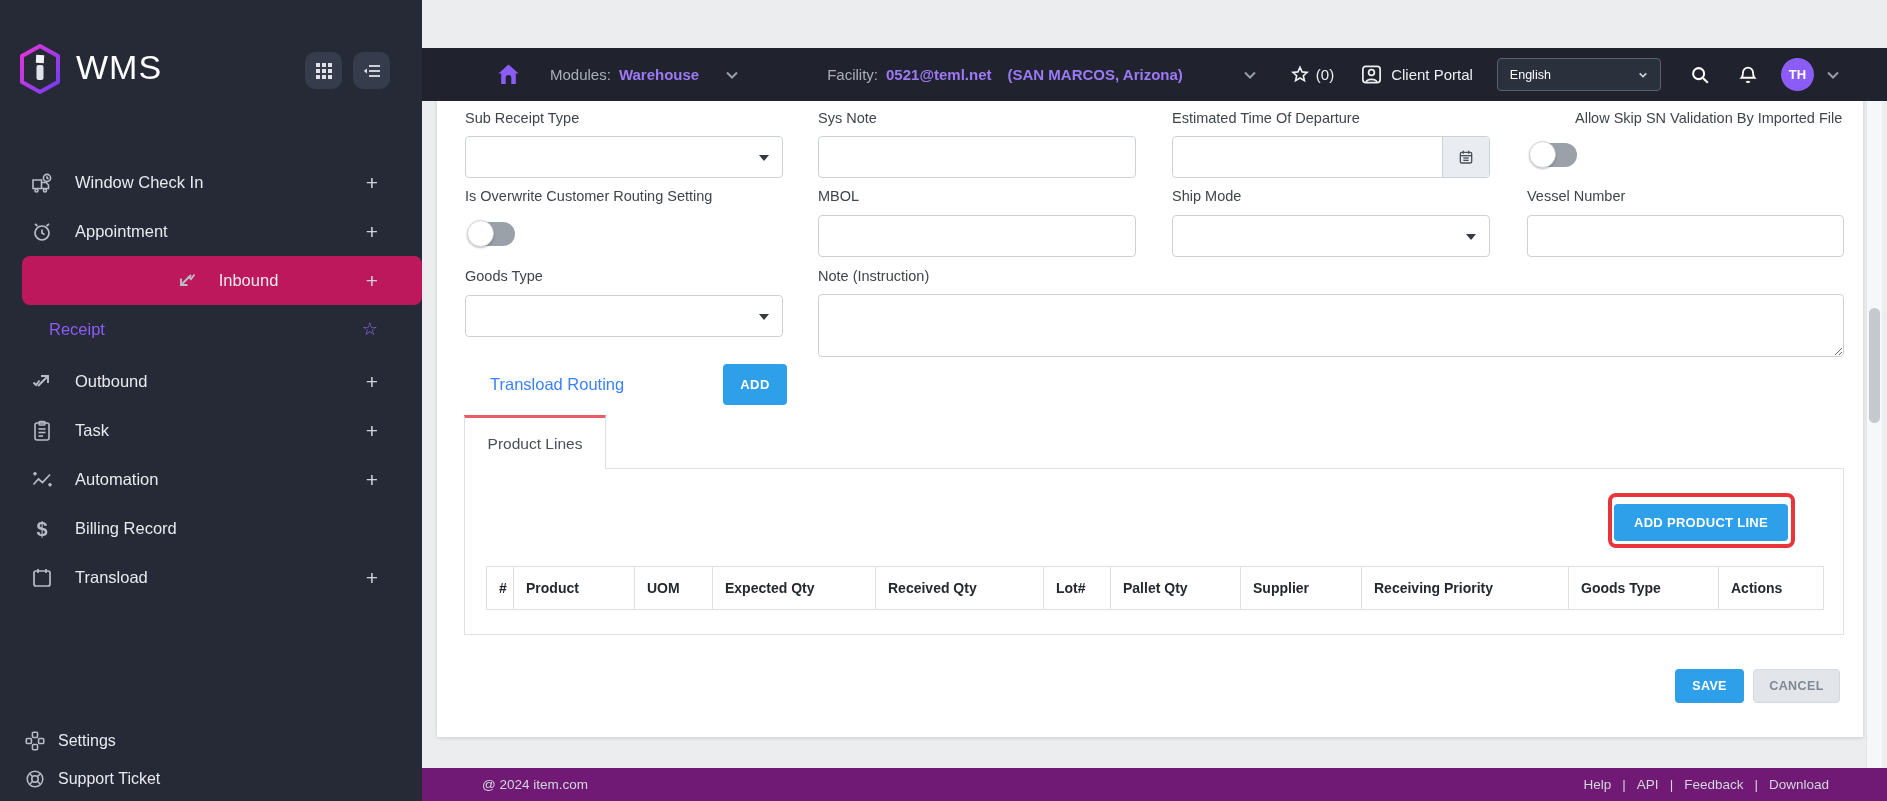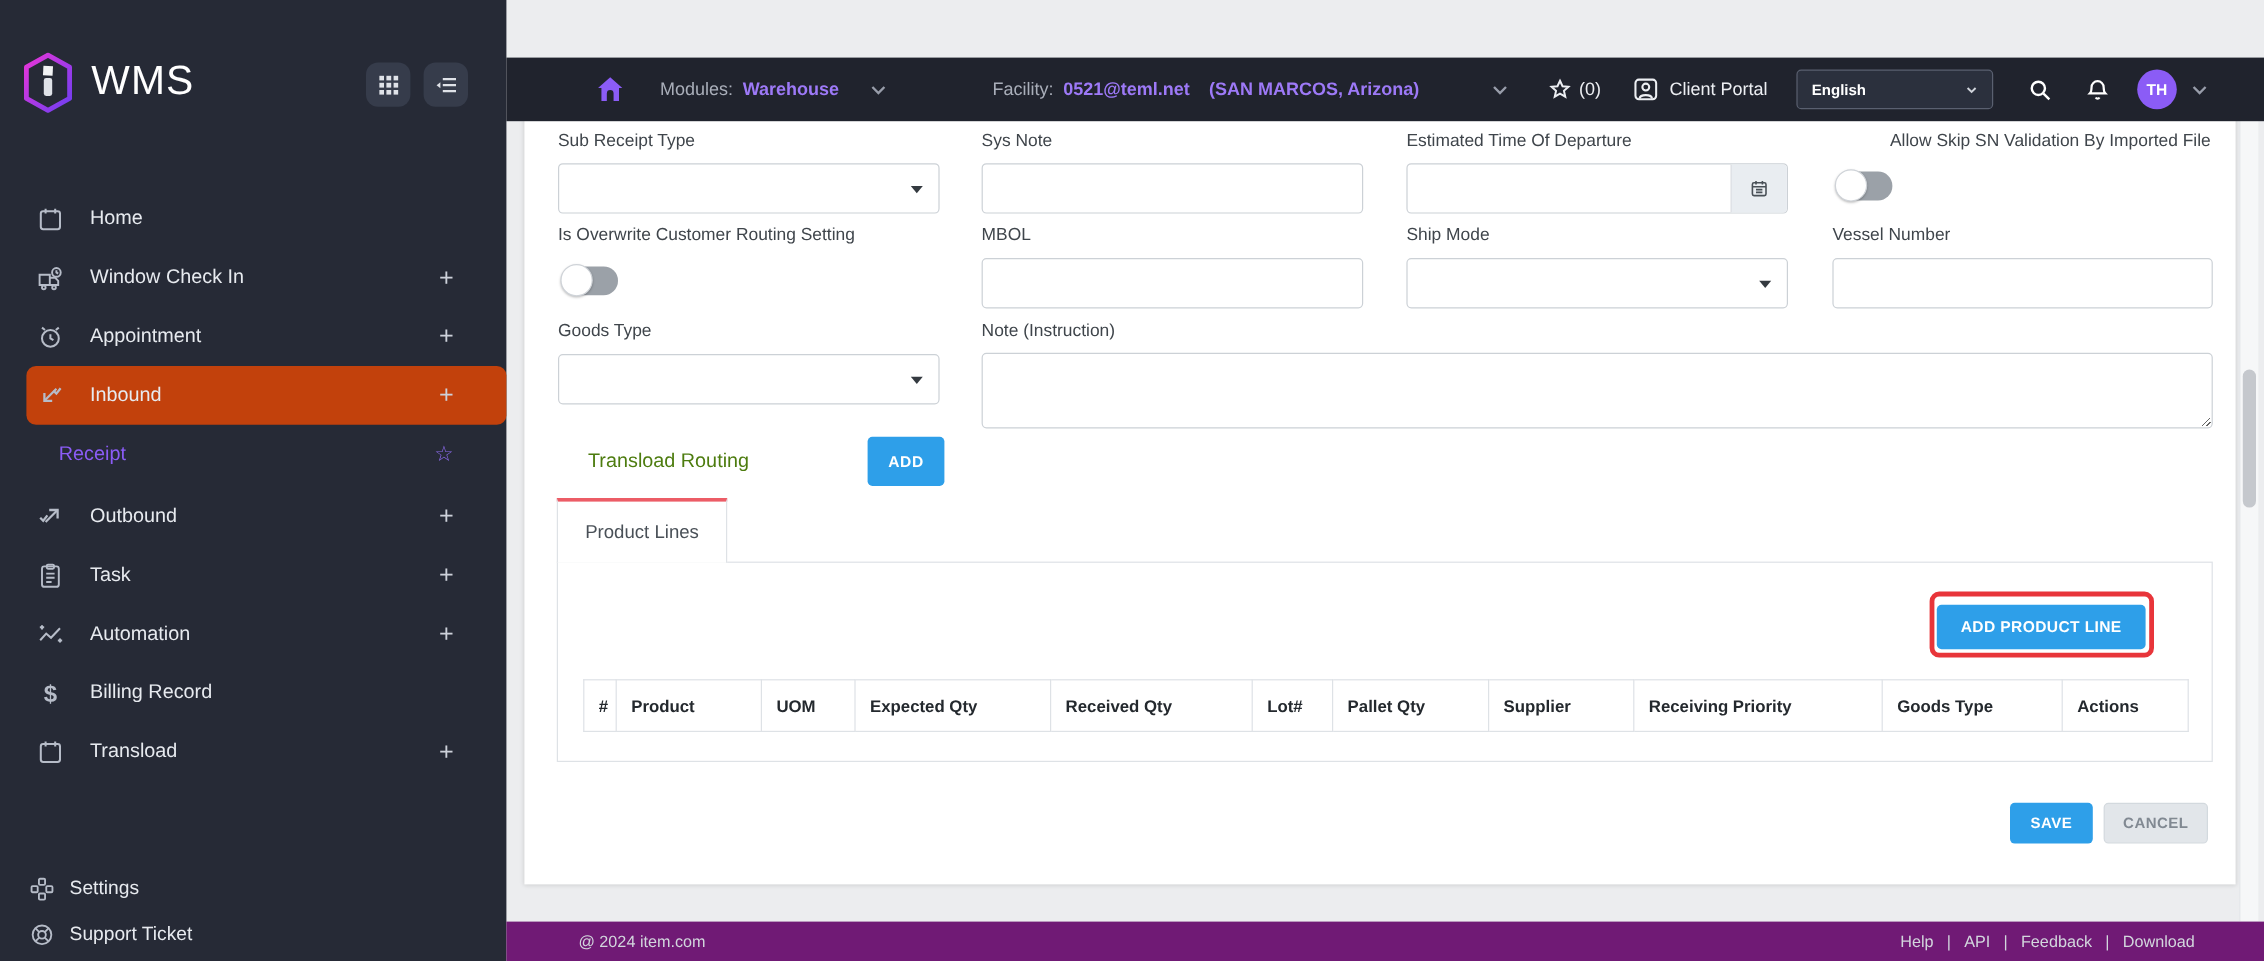--- a/index.html
+++ b/index.html
@@ -12,55 +12,55 @@
   .hex { position:absolute; left:17px; top:3px; }
   .brand { position:absolute; left:76px; top:8px; font-size:34px; color:#fff; letter-spacing:1px; font-weight:500; }
   .sb-btn { position:absolute; top:12px; width:37px; height:37px; background:#363c4b; border-radius:10px; display:flex; align-items:center; justify-content:center; cursor:pointer; }
   .sb-btn.b1 { left:305px; }
   .sb-btn.b2 { left:353px; }
   .nav { position:absolute; left:0; top:158px; width:422px; }
   .mi { position:relative; height:49px; display:flex; align-items:center; padding-left:30px; color:#e7eaef; font-size:16.5px; cursor:pointer; }
   .mi .mi-ic { width:26px; display:flex; }
   .mi .mi-label { margin-left:19px; }
   .mi-plus { position:absolute; right:44px; font-size:21px; font-weight:400; color:#cdd1da; }
-  .mi.selected { background:#c2410c; margin-left:22px; padding-left:8px; border-radius:8px; }
+  .mi.selected { background:#be185d; margin-left:22px; padding-left:8px; border-radius:8px;justify-content:center; }
   .mi.sub { height:48px; color:#8b5cf6; }
   .mi.sub .star { position:absolute; right:44px; font-size:18px; color:#8d6bf0; }
   .spacer4 { height:4px; }
   .sb-bottom { position:absolute; left:0; top:722px; width:422px; }
   .sb-bottom .mi { height:38px; padding-left:24px; font-size:16px; }
   .sb-bottom .mi .mi-ic { width:24px; }
   .sb-bottom .mi .mi-label { margin-left:10px; }
 
   
   .topbar { position:absolute; left:422px; top:0; width:1465px; height:53px; background:#20232d; z-index:20; display:flex; align-items:center; color:#a9aeb9; font-size:15px;margin-top:48px; }
   .tb-purple { color:#9d79f7; }
   .tb-white { color:#eceef2; }
-  .lang-box { margin-left:24px; width:164px; height:33px; background:#2b303d; border:1px solid #5a6070; border-radius:4px; display:flex; align-items:center; justify-content:space-between; padding:0 12px; color:#fff; font-size:12.5px; font-weight:bold; cursor:pointer; }
+  .lang-box { margin-left:24px; width:164px; height:33px; background:#2b303d; border:1px solid #5a6070; border-radius:4px; display:flex; align-items:center; justify-content:space-between; padding:0 12px; color:#fff; font-size:12.5px; font-weight:normal; cursor:pointer; }
   .avatar { margin-left:22px; width:33px; height:33px; border-radius:50%; background:#8b5cf6; color:#fff; font-size:13px; font-weight:bold; display:flex; align-items:center; justify-content:center; cursor:pointer; }
   .icon-btn { display:flex; cursor:pointer; }
 
   
   .main { position:absolute; left:422px; top:53px; width:1465px; height:715px; background:#ecedef; overflow:hidden; }
   .card { position:absolute; left:15px; top:0; width:1426px; height:684px; background:#fff; box-shadow:0 1px 4px rgba(0,0,0,.14); overflow:hidden; }
 
   .flabel { position:absolute; font-size:14.5px; color:#3f454b; }
   .tinput, .select, .date-wrap, .ta { position:absolute; background:#fff; border:1px solid #ccd1d6; border-radius:4px; }
   .tinput { height:42px; padding:0 10px; font-size:14px; color:#333; font-family:"Liberation Sans",sans-serif; }
   .select { height:42px; cursor:pointer; }
   .select .caret-dn { position:absolute; right:13px; top:18px; width:0; height:0; border-left:5px solid transparent; border-right:5px solid transparent; border-top:6px solid #343a40; }
   .date-wrap { height:42px; }
   .date-addon { position:absolute; right:0; top:0; width:47px; height:40px; background:#e9edf1; border-left:1px solid #ccd1d6; border-radius:0 3px 3px 0; display:flex; align-items:center; justify-content:center; cursor:pointer; }
   .ta { height:63px; }
   .toggle { position:absolute; width:46px; height:24px; background:#9ba1a8; border-radius:12px; cursor:pointer; }
   .toggle .knob { position:absolute; left:-2px; top:-2px; width:27px; height:27px; background:#fff; border:1px solid #cfd3d8; border-radius:50%; box-shadow:0 1px 2px rgba(0,0,0,.25); }
 
   .btn-blue { background:#2e9fe9; color:#fff; border:none; border-radius:4px; font-weight:bold; font-family:"Liberation Sans",sans-serif; cursor:pointer; }
   .add-btn { position:absolute; left:286px; top:311px; width:64px; height:41px; font-size:13px; letter-spacing:.5px; }
-  .transload-lbl { position:absolute; left:53px; top:322px; font-size:16.5px; color:#4d7c0f; }
+  .transload-lbl { position:absolute; left:53px; top:322px; font-size:16.5px; color:#3b82f6; }
 
   .tab { position:absolute; left:27px; top:362px; width:142px; height:54px; background:#fff; border:1px solid #dee2e6; border-bottom:none; border-top:3px solid #ec5c66; z-index:2; display:flex; align-items:center; justify-content:center; font-size:15.5px; color:#495057; cursor:pointer; }
   .panel { position:absolute; left:27px; top:415px; width:1380px; height:167px; border:1px solid #dee2e6; }
   .annotation { position:absolute; left:1143px; top:24px; width:187px; height:55px; border:4px solid #e8353a; border-radius:8px; z-index:3; }
   .apl-btn { position:absolute; left:1149px; top:35px; width:174px; height:37px; font-size:13px; letter-spacing:.3px; z-index:4; }
   .pl-table { position:absolute; left:21px; top:97px; border-collapse:collapse; }
   .pl-table th { border:1px solid #dee2e6; height:43px; text-align:left; padding:0 0 0 12px; font-size:14px; color:#24292e; font-weight:bold; white-space:nowrap; }
 
   .save-btn { position:absolute; left:1238px; top:616px; width:69px; height:34px; font-size:12.5px; letter-spacing:.4px; }
   .cancel-btn { position:absolute; left:1316px; top:616px; width:87px; height:34px; background:#e2e6ea; border:1px solid #d3d9de; border-radius:4px; color:#818992; font-size:12.5px; font-weight:bold; letter-spacing:.4px; font-family:"Liberation Sans",sans-serif; cursor:pointer; }
@@ -114,31 +114,20 @@
             <line x1="6" y1="4" x2="17" y2="4"></line>
             <line x1="6" y1="9" x2="17" y2="9"></line>
             <line x1="6" y1="14" x2="17" y2="14"></line>
           </g>
         <path d="M4 6.5 L0.8 9 L4 11.5 Z" fill="#dfe2e8"></path>
       </svg>
     </span>
   </div>
 
   <nav class="nav">
-    <div class="mi">
-      <span class="mi-ic">
-          <svg width="24" height="24" viewBox="0 0 24 24" fill="none" stroke="#b6bcc8" stroke-width="1.7">
-            <rect x="4" y="5" width="16" height="15" rx="2"></rect>
-            <line x1="8" y1="3" x2="8" y2="7"></line>
-            <line x1="16" y1="3" x2="16" y2="7"></line>
-          </svg>
-        </span>
-      <span class="mi-label">Home</span>
-      <span class="mi-plus"></span>
-    </div>
     <div class="mi">
       <span class="mi-ic">
           <svg width="24" height="24" viewBox="0 0 24 24" fill="none" stroke="#b6bcc8" stroke-width="1.6">
             <circle cx="17" cy="7" r="3.6"></circle>
             <polyline points="17 5.2 17 7 18.5 8"></polyline>
             <path d="M3 9 h8.5 v8.5 H3 Z"></path>
             <path d="M11.5 11.5 h4.5 l2.5 2.5 v3.5 h-7"></path>
             <circle cx="6.5" cy="19.5" r="1.5"></circle>
             <circle cx="15" cy="19.5" r="1.5"></circle>
           </svg>

